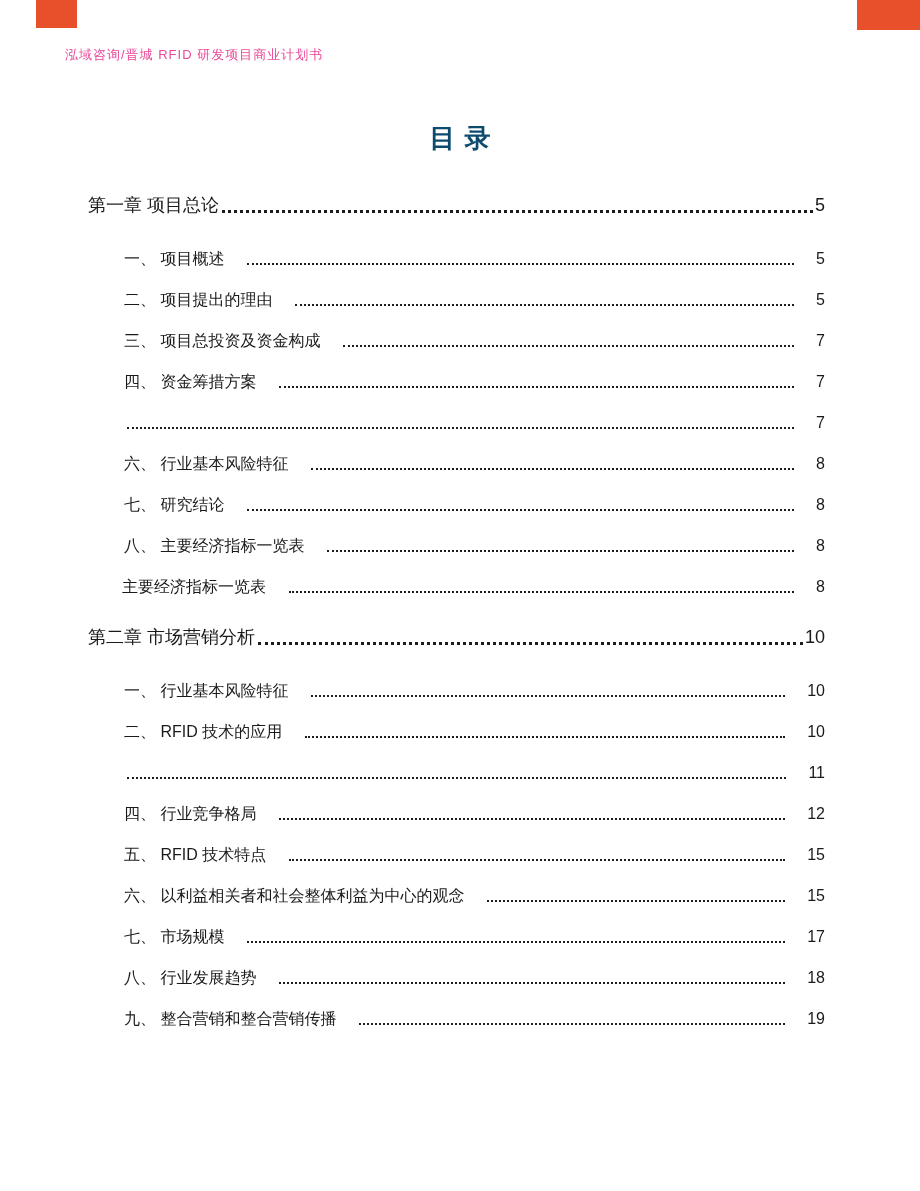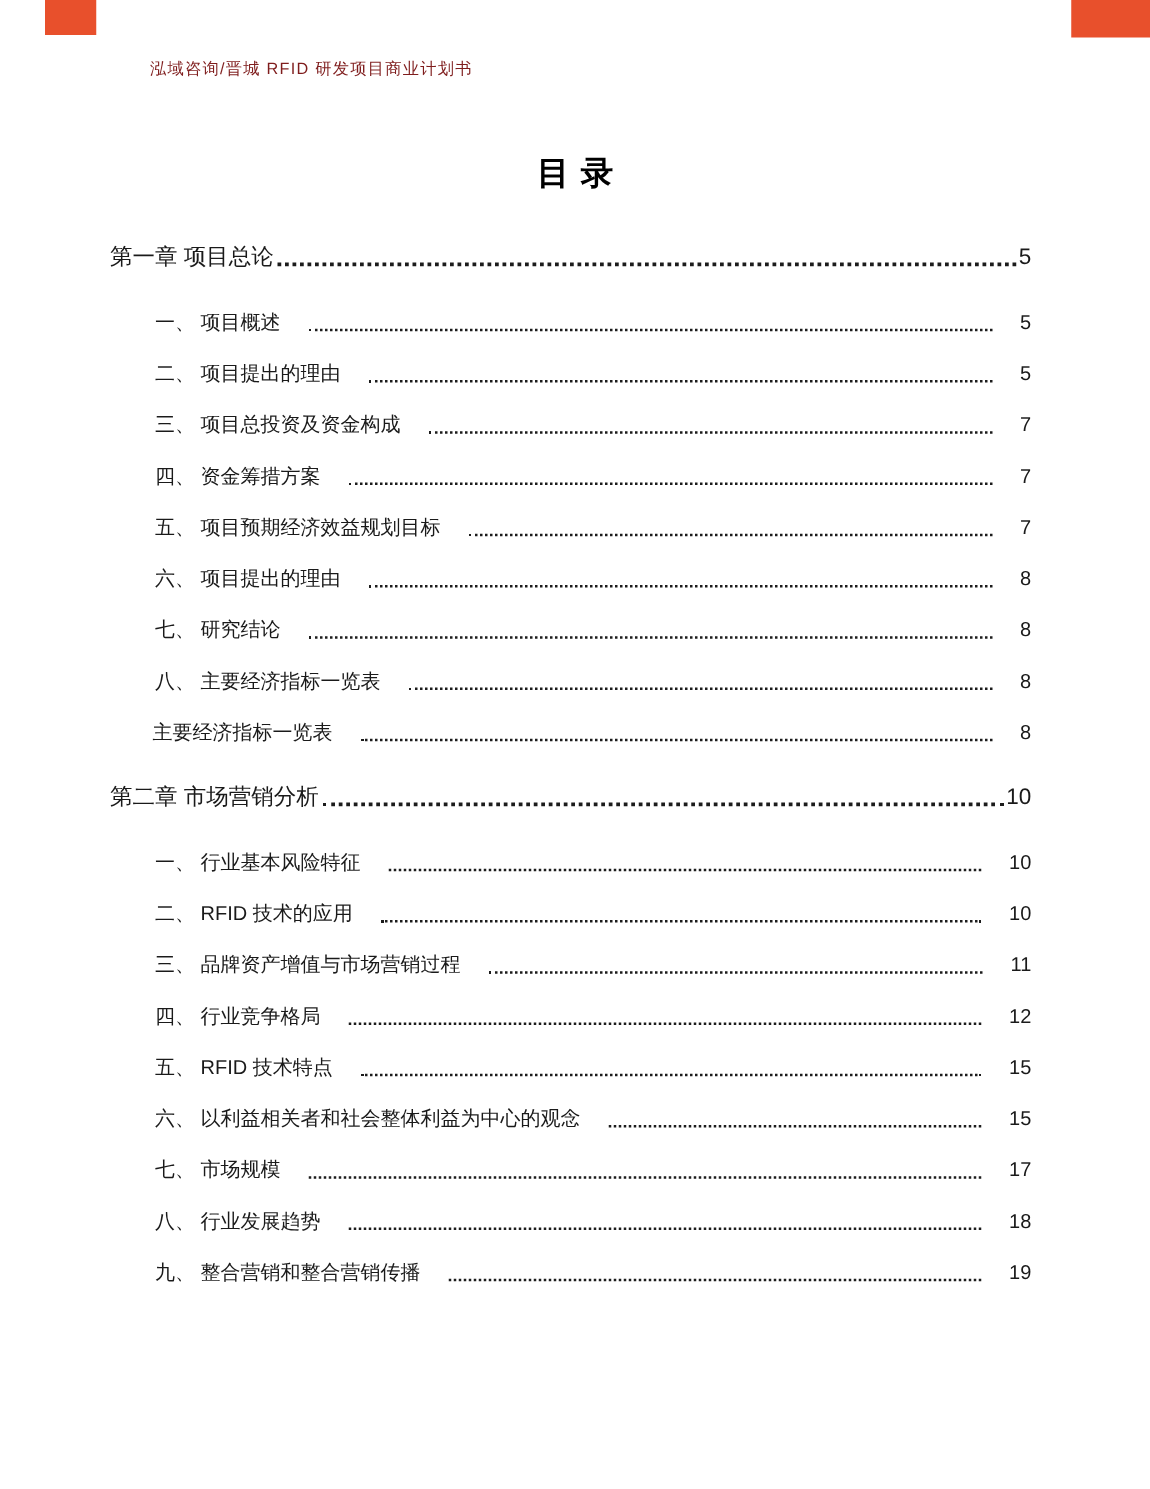--- a/index.html
+++ b/index.html
@@ -14,35 +14,35 @@
   }
   .accent {
     position: absolute;
     top: 0;
   }
   .accent-left  { left: 36px;  width: 41px; height: 28px; background: #e8502c; }
   .accent-right { right: 0;    width: 63px; height: 30px; background: #e8502c; }
 
   .doc-header {
     padding-top: 46px;
-    padding-left: 120px;
+    padding-left: 65px;
     font-size: 13px;
-    color: #7f1d1d;
+    color: #ec4899;
     letter-spacing: 1px;
   }
 
   .doc-title {
     margin-top: 56px;
     text-align: center;
     font-size: 26px;
     font-weight: 700;
     letter-spacing: 9px;
     text-indent: 9px; 
     line-height: 36px;
-    color: #000000;
+    color: #0c4a6e;
   }
 
   .toc {
     margin: 36px 95px 0 88px; 
   }
   .row {
     display: flex;
     align-items: flex-end;
   }
   .row .lbl { white-space: nowrap; }
@@ -112,27 +112,26 @@
     <span class="pg">7</span>
   </div>
 
   <div class="row item">
     <span class="lbl">四、 资金筹措方案</span>
     <span class="leader"></span>
     <span class="pg">7</span>
   </div>
 
   <div class="row item">
-    <span class="lbl">五、 项目预期经济效益规划目标</span>
     <span class="leader"></span>
     <span class="pg">7</span>
   </div>
 
   <div class="row item">
-    <span class="lbl">六、 项目提出的理由</span>
+    <span class="lbl">六、 行业基本风险特征</span>
     <span class="leader"></span>
     <span class="pg">8</span>
   </div>
 
   <div class="row item">
     <span class="lbl">七、 研究结论</span>
     <span class="leader"></span>
     <span class="pg">8</span>
   </div>
 
@@ -160,21 +159,20 @@
     <span class="pg">10</span>
   </div>
 
   <div class="row item">
     <span class="lbl">二、 RFID 技术的应用</span>
     <span class="leader"></span>
     <span class="pg">10</span>
   </div>
 
   <div class="row item">
-    <span class="lbl">三、 品牌资产增值与市场营销过程</span>
     <span class="leader"></span>
     <span class="pg">11</span>
   </div>
 
   <div class="row item">
     <span class="lbl">四、 行业竞争格局</span>
     <span class="leader"></span>
     <span class="pg">12</span>
   </div>
 

